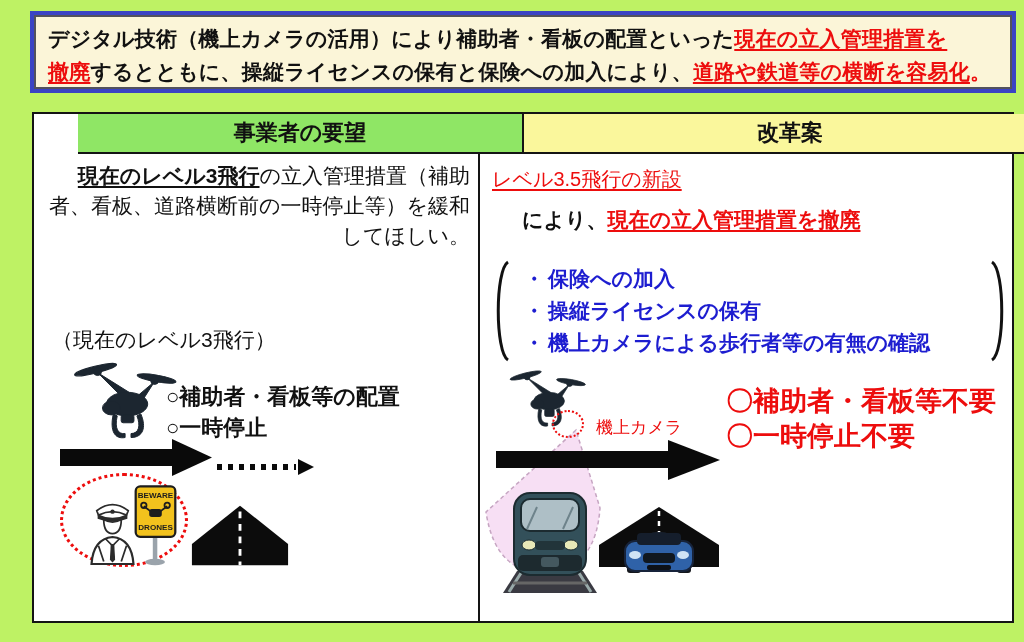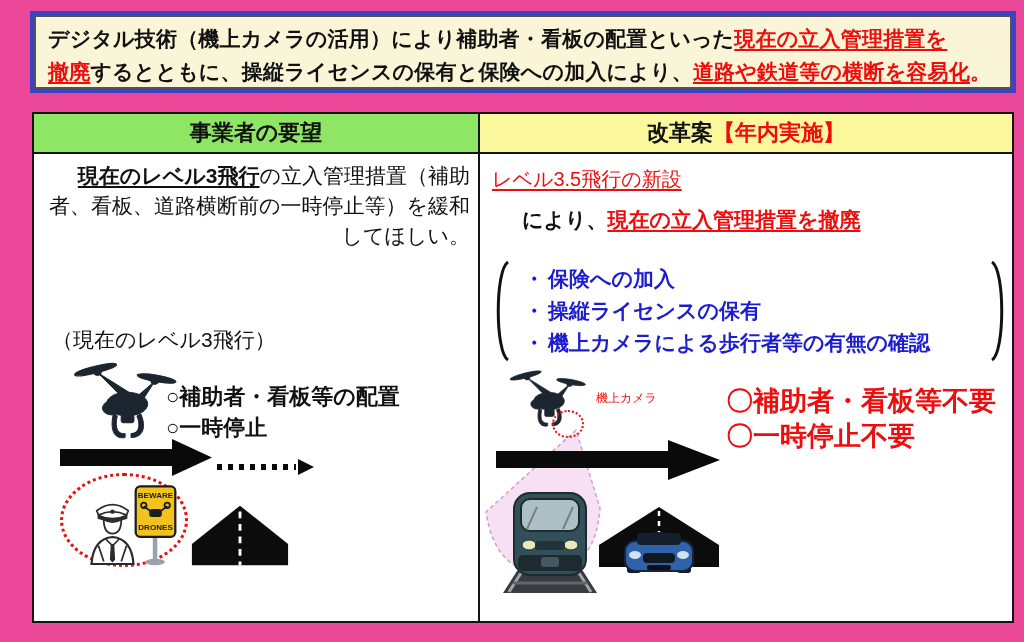--- a/index.html
+++ b/index.html
@@ -1,34 +1,34 @@
 <!DOCTYPE html>
 <html><head>
 <meta charset="utf-8">
 <style>
   * { margin:0; padding:0; box-sizing:border-box; }
   html,body { background:#ffffff; }
   body { font-family:"Liberation Sans","DejaVu Sans",sans-serif; }
-  .stage { position:relative; width:1024px; height:642px; background:#ec4899; overflow:hidden; }
+  .stage { position:relative; width:1024px; height:642px; background:#bef264; overflow:hidden; }
 
   
   .banner { position:absolute; left:30px; top:11px; width:986px; height:82px;
             border:4px solid #3A43C4; background:#fff; }
   .banner-inner { width:100%; height:100%; border:2px solid #52525c; background:#FBF5D8;
                   padding:5px 12px 0 12px; font-size:21px; font-weight:bold; color:#111;
                   line-height:33px; letter-spacing:0.2px; white-space:nowrap; }
   .red-u { color:#ED0D0D; text-decoration:underline; text-underline-offset:3px; }
   .red { color:#ED0D0D; }
 
   
   .cmp-table { position:absolute; left:32px; top:112px; width:982px; height:511px;
                border:2px solid #141414; background:#fff; }
   .th { position:absolute; top:0; height:40px; border-bottom:2px solid #141414;
         display:flex; align-items:center; justify-content:center;
-        font-size:22px; font-weight:bold; color:#111; }
+        font-size:22px; font-weight:bold; color:#111;margin-left:44px; }
   .th-left  { left:0; width:446px; background:#8FE665; border-right:2px solid #141414; }
   .th-right { left:446px; width:978px; right:0; width:532px; background:#FAF79C; }
   .cell { position:absolute; top:40px; bottom:0; }
   .cell-left  { left:0; width:446px; border-right:2px solid #141414; }
   .cell-right { left:446px; right:0; }
 
   
   .request { position:absolute; left:0; top:0; width:100%; padding:7px 8px 0 10px;
              font-size:21px; line-height:30px; color:#111;text-align:right; }
   .request b { text-decoration:underline; text-underline-offset:3px; }
@@ -50,21 +50,21 @@
   .bracket-group { position:absolute; left:12px; top:106px; width:516px; height:102px;
                    display:flex; align-items:stretch; }
   .bracket { width:18px; flex:0 0 18px; }
   .bullets { flex:1; padding:3px 4px 0 10px; }
   .bullet-line { font-size:21px; font-weight:bold; color:#1D1DD0; line-height:32px;
                  white-space:nowrap; }
   .bullet-mark { display:inline-block; width:28px; text-align:center; }
   .drone-right { position:absolute; left:22px; top:212px; width:100px; height:76px; }
   .cam-circle { position:absolute; left:72px; top:256px; width:32px; height:28px;
                 border:2px dotted #ED0D0D; border-radius:50%; }
-  .cam-label { position:absolute; left:116px; top:236px; font-size:12px; color:#ED0D0D; }
+  .cam-label { position:absolute; left:116px; top:262px; font-size:17px; color:#ED0D0D; }
   .cone { position:absolute; left:0px; top:272px; width:150px; height:156px; }
   .arrow-right { position:absolute; left:12px; top:286px; width:232px; height:40px; }
   .results { position:absolute; left:246px; top:230px; font-size:27px; font-weight:bold;
              color:#ED0D0D; line-height:35px; white-space:nowrap; }
   .train { position:absolute; left:17px; top:333px; width:106px; height:106px; }
   .road-car { position:absolute; left:117px; top:345px; width:124px; height:92px; }
 </style>
 </head>
 <body>
 
@@ -74,21 +74,20 @@
     <div class="banner-inner">
       <div><span>デジタル技術（機上カメラの活用）により補助者・看板の配置といった</span><span class="red-u">現在の立入管理措置を</span></div>
       <div><span class="red-u">撤廃</span><span>するとともに、操縦ライセンスの保有と保険への加入により、</span><span class="red-u">道路や鉄道等の横断を容易化</span><span class="red">。</span></div>
     </div>
   </div>
 
   <div class="cmp-table">
     <div class="th th-left">事業者の要望</div>
     <div class="th th-right">
       <span>改革案</span>
-        <span class="red">【年内実施】</span>
     </div>
 
     <div class="cell cell-left">
       <div class="request">
         <b>現在のレベル3飛行</b><span>の立入管理措置（補助者、看板、道路横断前の一時停止等）を緩和してほしい。</span>
       </div>
       <div class="caption">（現在のレベル3飛行）</div>
 
       <svg class="drone-left" viewBox="0 0 120 104">
         <g fill="#1c2630" stroke="#1c2630">

